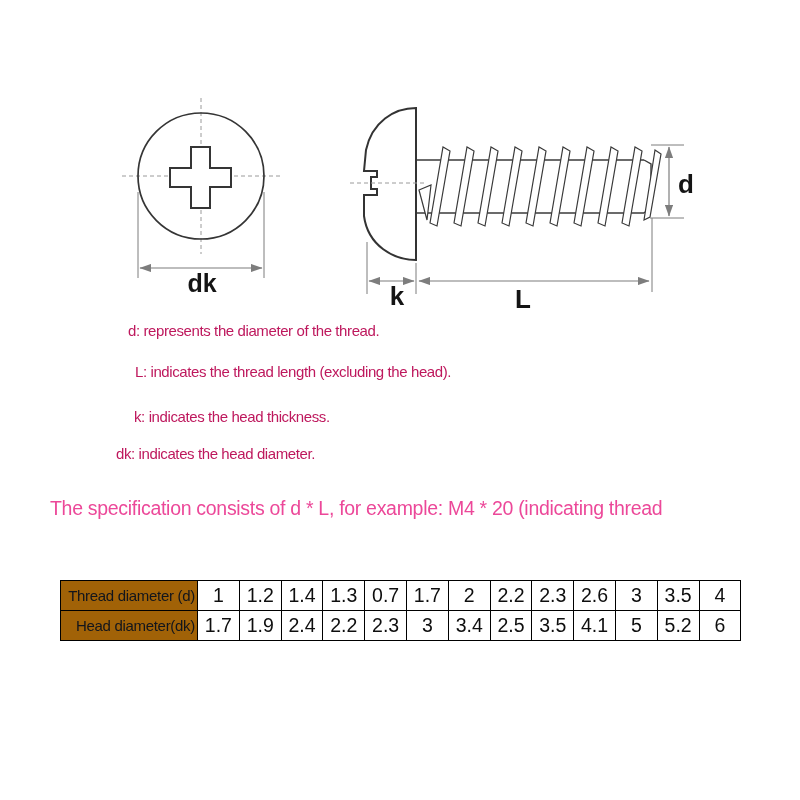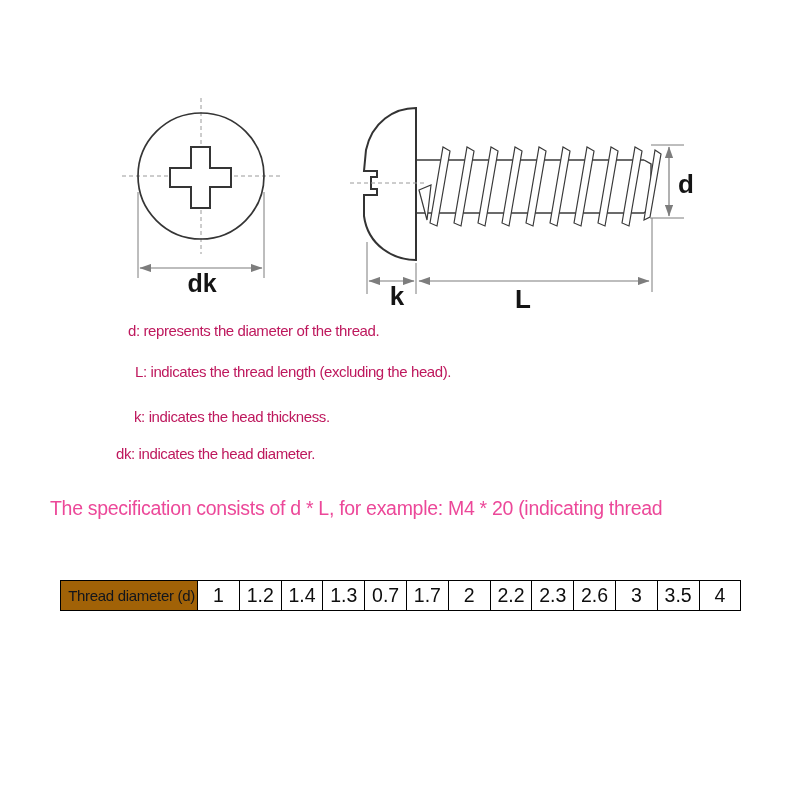--- a/index.html
+++ b/index.html
@@ -117,14 +117,30 @@
         <td>0.7</td>
         <td>1.7</td>
         <td>2</td>
         <td>2.2</td>
         <td>2.3</td>
         <td>2.6</td>
         <td>3</td>
         <td>3.5</td>
         <td>4</td>
       </tr>
+      <tr>
+        <th>Head diameter(dk)</th>
+        <td>1.7</td>
+        <td>1.9</td>
+        <td>2.4</td>
+        <td>2.2</td>
+        <td>2.3</td>
+        <td>3</td>
+        <td>3.4</td>
+        <td>2.5</td>
+        <td>3.5</td>
+        <td>4.1</td>
+        <td>5</td>
+        <td>5.2</td>
+        <td>6</td>
+      </tr>
     </tbody>
 </table>
 
 </body></html>

